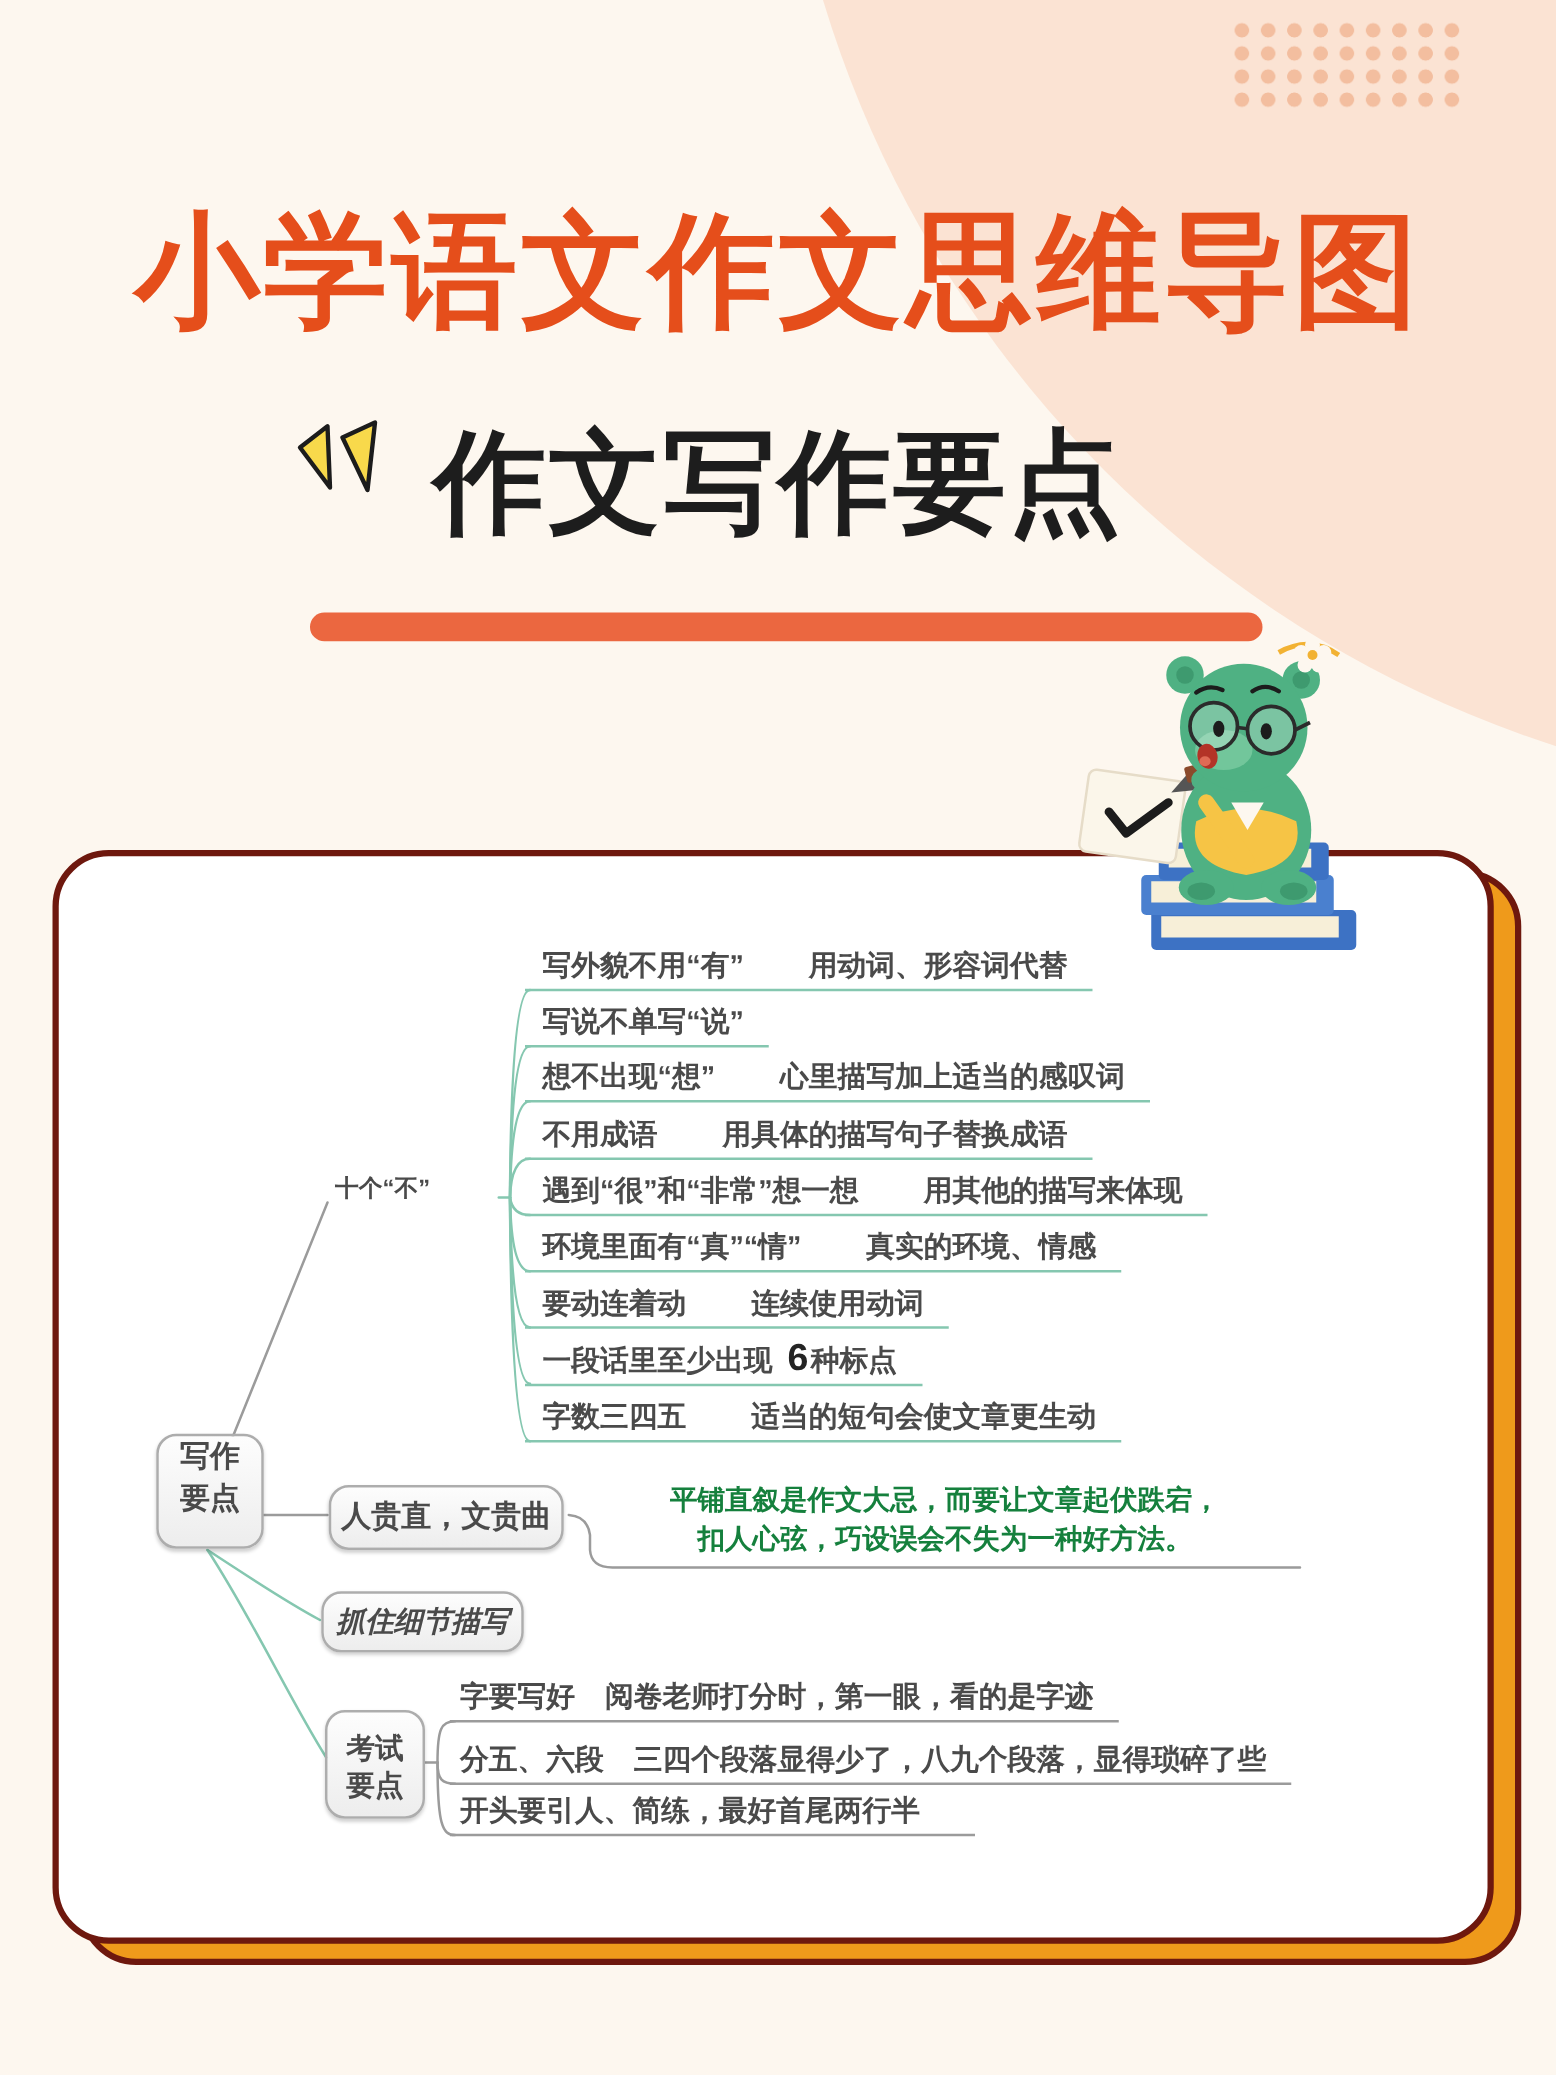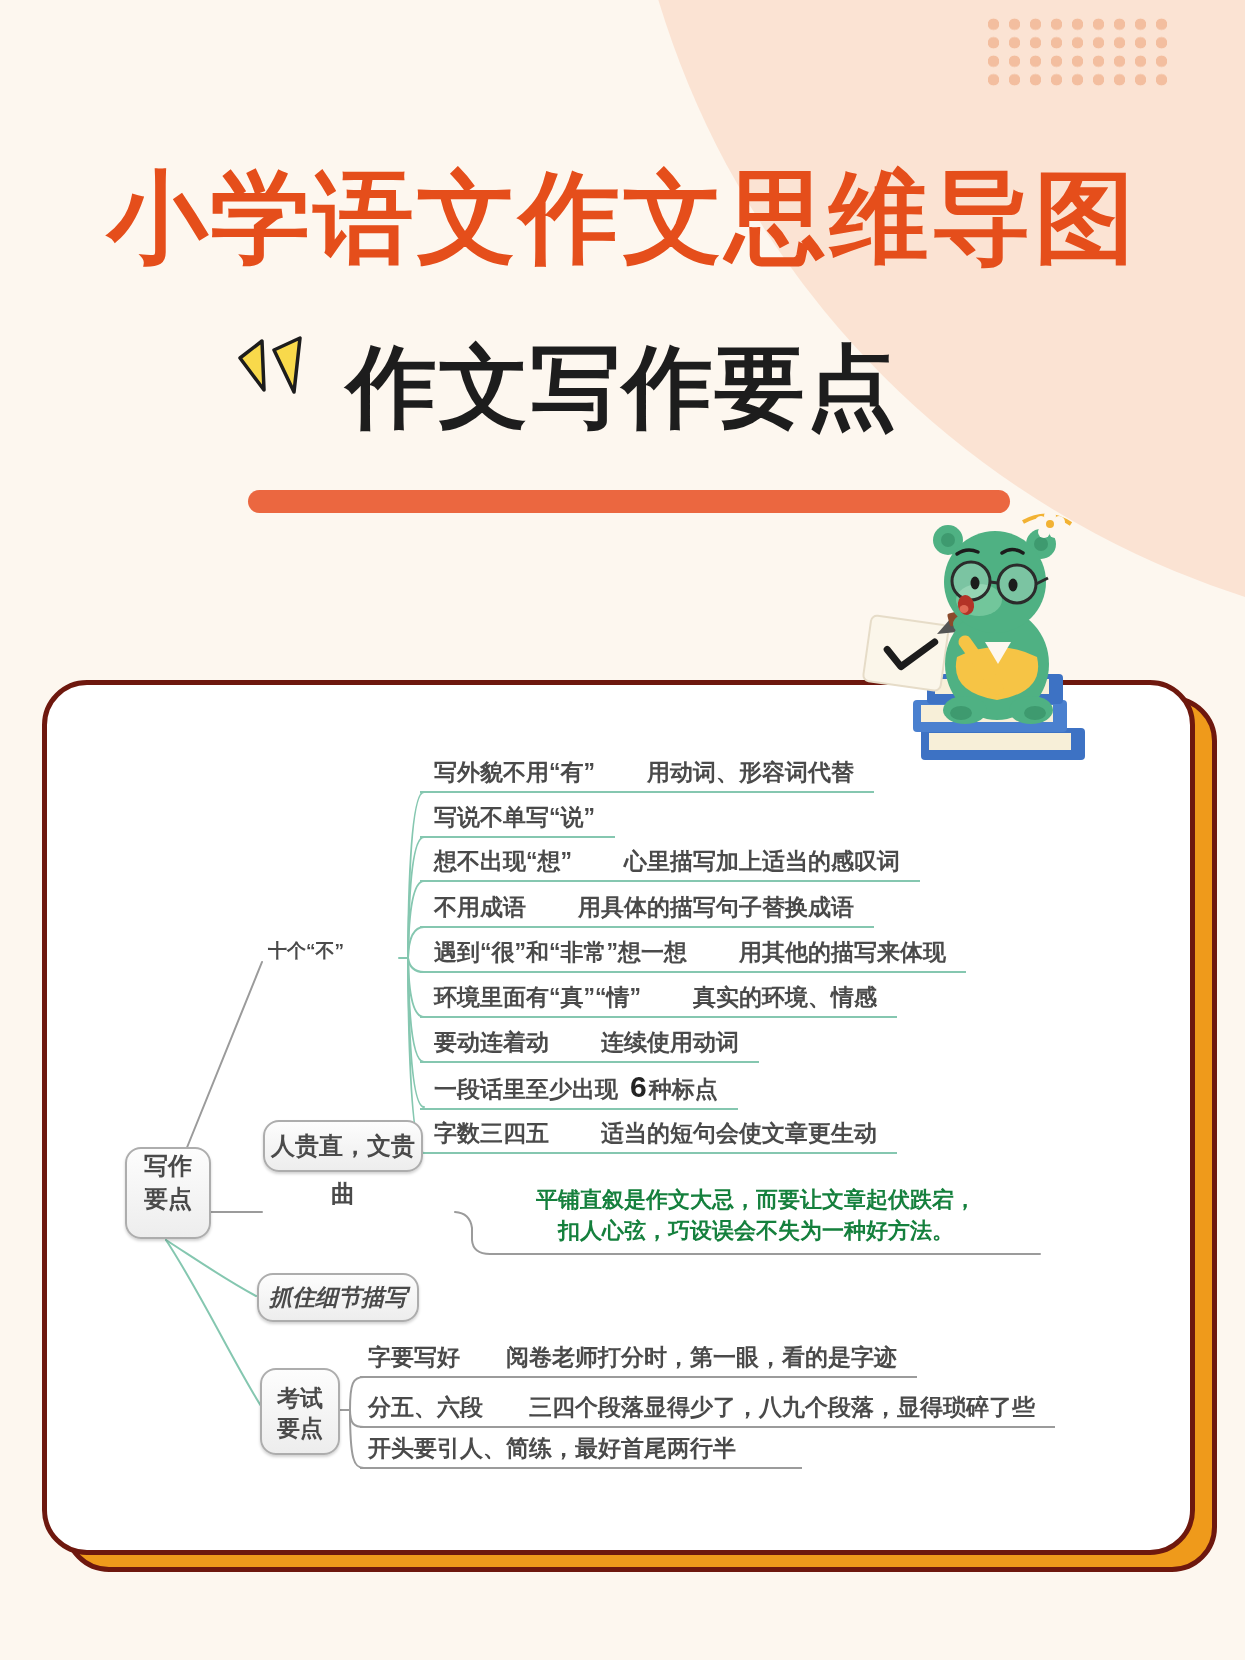--- a/index.html
+++ b/index.html
@@ -25,35 +25,35 @@
   .card-shadow{position:absolute;left:64px;top:696px;width:1143px;height:866px;
     background:#EF9A1B;border:5px solid #6E180E;border-radius:45px;}
   .card{position:absolute;left:42px;top:680px;width:1143px;height:865px;
     background:#ffffff;border:5px solid #6E180E;border-radius:45px;}
   .connectors{position:absolute;left:0;top:0;width:1245px;height:1660px;pointer-events:none;}
   
   .nodebox{position:absolute;box-sizing:border-box;border:2px solid #ADADAD;border-radius:16px;
     background:linear-gradient(180deg,#FDFDFD 0%,#EDEDED 100%);
     box-shadow:0 2px 3px rgba(0,0,0,0.18);color:#4A4A4A;font-weight:bold;text-align:center;}
   .node-root{left:125px;top:1147px;width:86px;height:92px;font-size:24px;line-height:33px;}
-  .node-zhiqu{left:263px;top:1120px;width:160px;height:52px;font-size:24px;line-height:48px;}
+  .node-zhiqu{left:263px;top:1188px;width:188px;height:52px;font-size:24px;line-height:48px;}
   .node-detail{left:257px;top:1273px;width:162px;height:49px;font-size:23px;line-height:45px;font-style:italic;}
   .node-exam{left:260px;top:1368px;width:80px;height:87px;font-size:23px;line-height:30px;padding-top:13px;}
   .label-ten{position:absolute;left:268px;top:938px;font-size:19px;font-weight:bold;color:#4A4A4A;}
   .mrow,.erow{position:absolute;display:inline-block;white-space:nowrap;
     font-size:23px;font-weight:bold;color:#4A4A4A;line-height:28px;
     padding:0 20px 5px 14px;}
   .mrow{left:420px;border-bottom:2px solid #85C7B0;}
   .erow{left:360px;border-bottom:2px solid #9B9B9B;padding-left:8px;}
   .r0{top:758px}.r1{top:803px}.r2{top:847px}.r3{top:893px}.r4{top:938px}
   .r5{top:983px}.r6{top:1028px}.r7{top:1073px}.r8{top:1119px}
   .e0{top:1343px}.e1{top:1393px}.e2{top:1434px}
   .tail{margin-left:52px;}
   .tail:empty{margin-left:0;}
-  .erow .tail{margin-left:46px;}
+  .erow .tail{margin-left:24px;}
   .num{font-size:30px;color:#242424;margin-left:12px;}
   .tail2{margin-left:2px;}
   .note{position:absolute;left:468px;top:1184px;width:576px;text-align:center;
     font-size:22px;font-weight:bold;color:#15803d;line-height:31px;}
   .bear{position:absolute;left:845px;top:492px;width:250px;height:285px;}
 </style>
 </head>
 <body>
 
 <div class="page">

